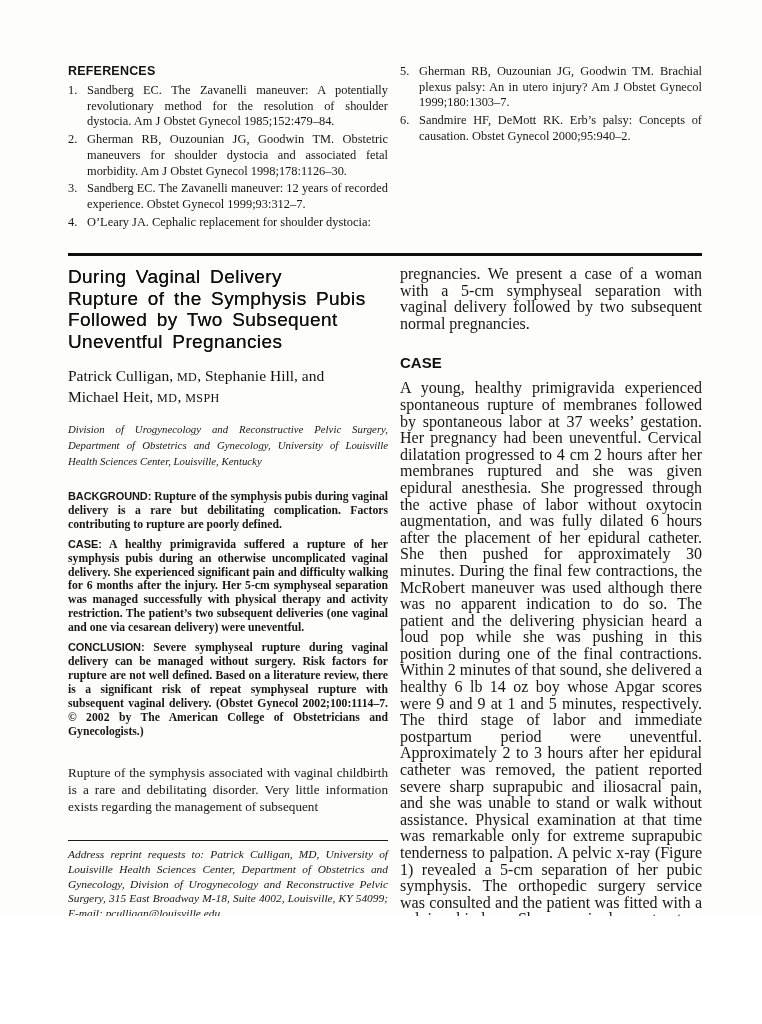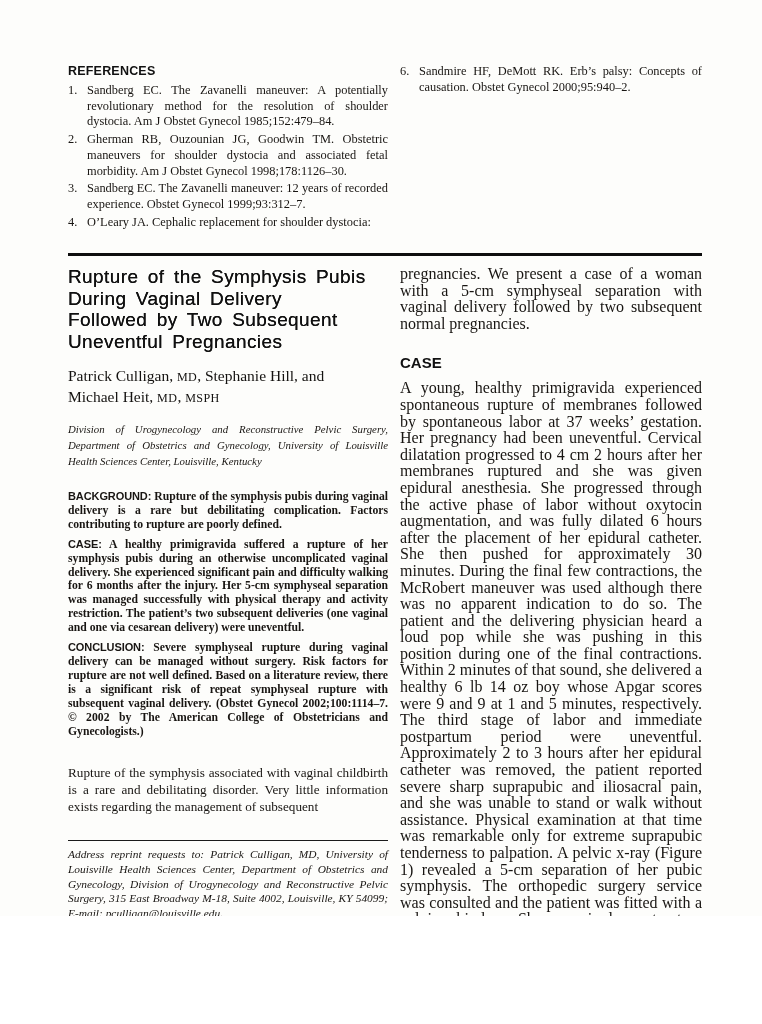--- a/index.html
+++ b/index.html
@@ -71,33 +71,34 @@
       <h3 class="refs-heading">REFERENCES</h3>
       <ol class="ref-list">
         <li><span class="ref-num">1.</span><span>Sandberg EC. The Zavanelli maneuver: A potentially revolutionary method for the resolution of shoulder dystocia. Am J Obstet Gynecol 1985;152:479–84.</span></li>
         <li><span class="ref-num">2.</span><span>Gherman RB, Ouzounian JG, Goodwin TM. Obstetric maneuvers for shoulder dystocia and associated fetal morbidity. Am J Obstet Gynecol 1998;178:1126–30.</span></li>
         <li><span class="ref-num">3.</span><span>Sandberg EC. The Zavanelli maneuver: 12 years of recorded experience. Obstet Gynecol 1999;93:312–7.</span></li>
         <li><span class="ref-num">4.</span><span>O’Leary JA. Cephalic replacement for shoulder dystocia:</span></li>
       </ol>
     </div>
     <div class="col-r">
       <ol class="ref-list">
+        <li><span class="ref-num">5.</span><span>Gherman RB, Ouzounian JG, Goodwin TM. Brachial plexus palsy: An in utero injury? Am J Obstet Gynecol 1999;180:1303–7.</span></li>
         <li><span class="ref-num">6.</span><span>Sandmire HF, DeMott RK. Erb’s palsy: Concepts of causation. Obstet Gynecol 2000;95:940–2.</span></li>
       </ol>
     </div>
   </div>
 
   <div class="title-rule"></div>
 
   <div class="main-section">
     <div class="cols main-cols">
       <div class="col-l">
         <h1 class="article-title">
+          <div>During Vaginal Delivery</div>
           <div>Rupture of the Symphysis Pubis</div>
-          <div>During Vaginal Delivery</div>
           <div>Followed by Two Subsequent</div>
           <div>Uneventful Pregnancies</div>
         </h1>
         <div class="authors">
           <div><span>Patrick Culligan, </span><span class="cred">MD</span><span>, Stephanie Hill, and</span></div>
           <div><span>Michael Heit, </span><span class="cred">MD</span><span>, </span><span class="cred">MSPH</span></div>
         </div>
         <p class="affiliation">Division of Urogynecology and Reconstructive Pelvic Surgery, Department of Obstetrics and Gynecology, University of Louisville Health Sciences Center, Louisville, Kentucky</p>
         <div class="abstract">
           <p class="abs-para"><span class="abs-label">BACKGROUND:</span> <span>Rupture of the symphysis pubis during vaginal delivery is a rare but debilitating complication. Factors contributing to rupture are poorly defined.</span></p>

